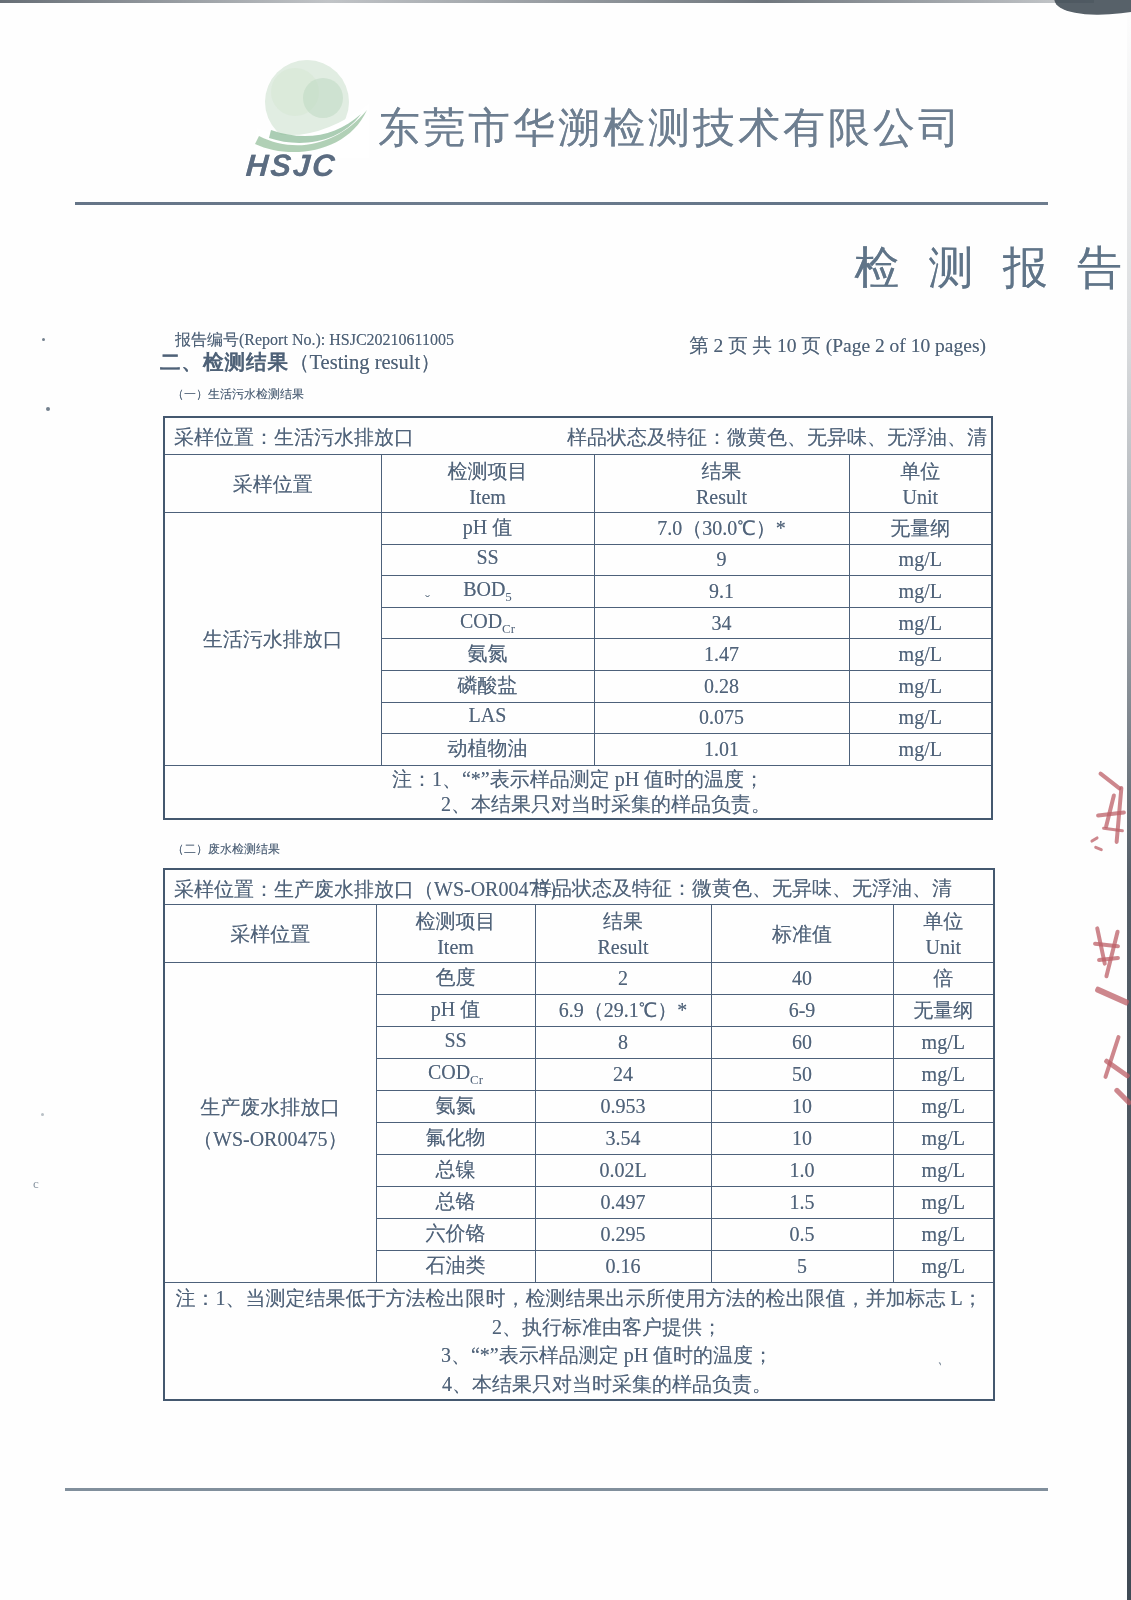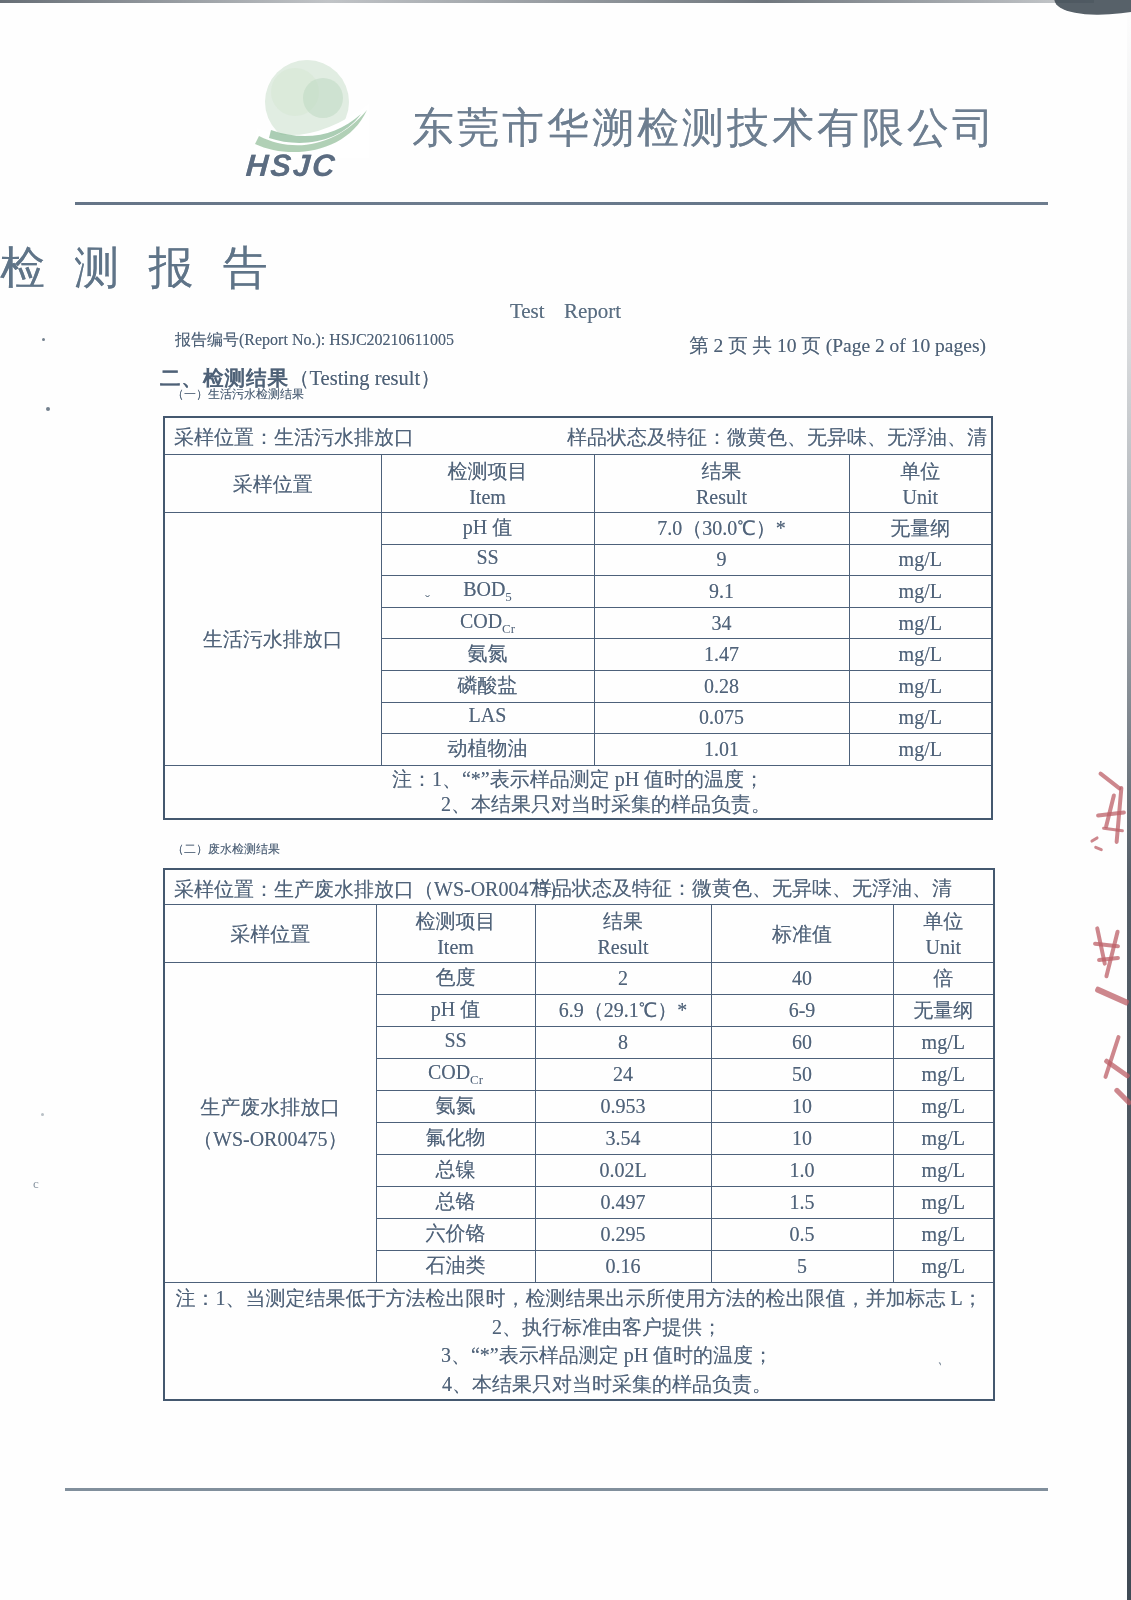--- a/index.html
+++ b/index.html
@@ -14,40 +14,40 @@
   
   .logo-svg{position:absolute; left:243px; top:58px; width:132px; height:100px;}
   .logo-hsjc{
     position:absolute; left:246px; top:148px; width:126px;
     font-family:"Liberation Sans", sans-serif; font-weight:bold; font-style:italic;
     font-size:31px; letter-spacing:2px; color:#5b6c81; transform:skewX(-4deg);
   }
   .company-cn{
     position:absolute; left:378px; top:100px;
     font-family:"Liberation Sans", sans-serif; font-size:42px; letter-spacing:3px;
-    color:#6d7e90; white-space:nowrap;margin-left:34px;
+    color:#6d7e90; white-space:nowrap;
   }
   .company-en{
     position:absolute; left:379px; top:157px;
     font-family:"Liberation Sans", sans-serif; font-size:23px; letter-spacing:.4px;
     color:#6d7e90; white-space:nowrap;
   }
   .rule-top{position:absolute; left:75px; top:202px; width:973px; height:3px;
     background:linear-gradient(to right,#54657a,#5d6e82 40%,#52657b 75%,#5d6e82); opacity:.9;}
   .rule-bottom{position:absolute; left:65px; top:1488px; width:983px; height:2.5px;
     background:#6b7b8b; opacity:.85;}
 
   
-  .title-cn{position:absolute; left:0; top:238px; width:1131px; text-align:left;
+  .title-cn{position:absolute; left:0; top:238px; width:1131px; text-align:right;
     font-size:45px; letter-spacing:9px; color:#5f7488;}
   .title-en{position:absolute; left:0; top:299px; width:1131px; text-align:center;
     font-size:21px; word-spacing:14px; color:#5a6e82;}
   .meta-left{position:absolute; left:175px; top:330px; font-size:16px; white-space:nowrap;}
   .meta-right{position:absolute; right:145px; top:332px; font-size:19.5px; white-space:nowrap;}
-  .sec-head{position:absolute; left:160px; top:364px; font-size:20.5px; white-space:nowrap;}
+  .sec-head{position:absolute; left:160px; top:348px; font-size:20.5px; white-space:nowrap;}
   .sec-head .cn{font-family:"Liberation Sans", sans-serif; font-weight:bold; letter-spacing:1px;}
   .sub-head{position:absolute; font-size:12px; white-space:nowrap;}
   .sub1{left:172px; top:386px;}
   .sub2{left:172px; top:841px;}
 
   
   table.rpt{border-collapse:collapse; table-layout:fixed; position:absolute;
     background:transparent; color:#50637a;}
   table.rpt td{border:1.4px solid #4d617a; text-align:center; vertical-align:middle;
     font-size:20px; padding:0; overflow:hidden;}
@@ -93,21 +93,20 @@
     <circle cx="80" cy="40" r="20" fill="#bcd7bf" opacity="0.5"></circle>
     <path d="M14,70 Q64,92 126,46 L126,100 L10,100 Z" fill="#ffffff"></path>
     <path d="M16,78 C52,96 94,88 124,52 C104,96 46,102 12,86 Z" fill="#a8cbae" opacity="0.9"></path>
     <path d="M28,72 C62,84 94,78 118,56 C96,86 56,90 26,80 Z" fill="#8fbc9b" opacity="0.75"></path>
   </svg>
   <div class="logo-hsjc soft">HSJC</div>
   <div class="company-cn soft">东莞市华溯检测技术有限公司</div>
   <div class="rule-top"></div>
 
   <div class="title-cn soft">检 测 报 告</div>
-  <div class="title-en soft">Test Report</div>
 
   <div class="meta-left soft">报告编号(Report No.): HSJC20210611005</div>
   <div class="meta-right soft">第 2 页 共 10 页 (Page 2 of 10 pages)</div>
 
   <div class="sec-head">
     <span class="cn soft">二、检测结果</span><span class="soft">（Testing result）</span>
   </div>
   <div class="sub-head sub1 soft">（一）生活污水检测结果</div>
 
   <table class="rpt t1">

